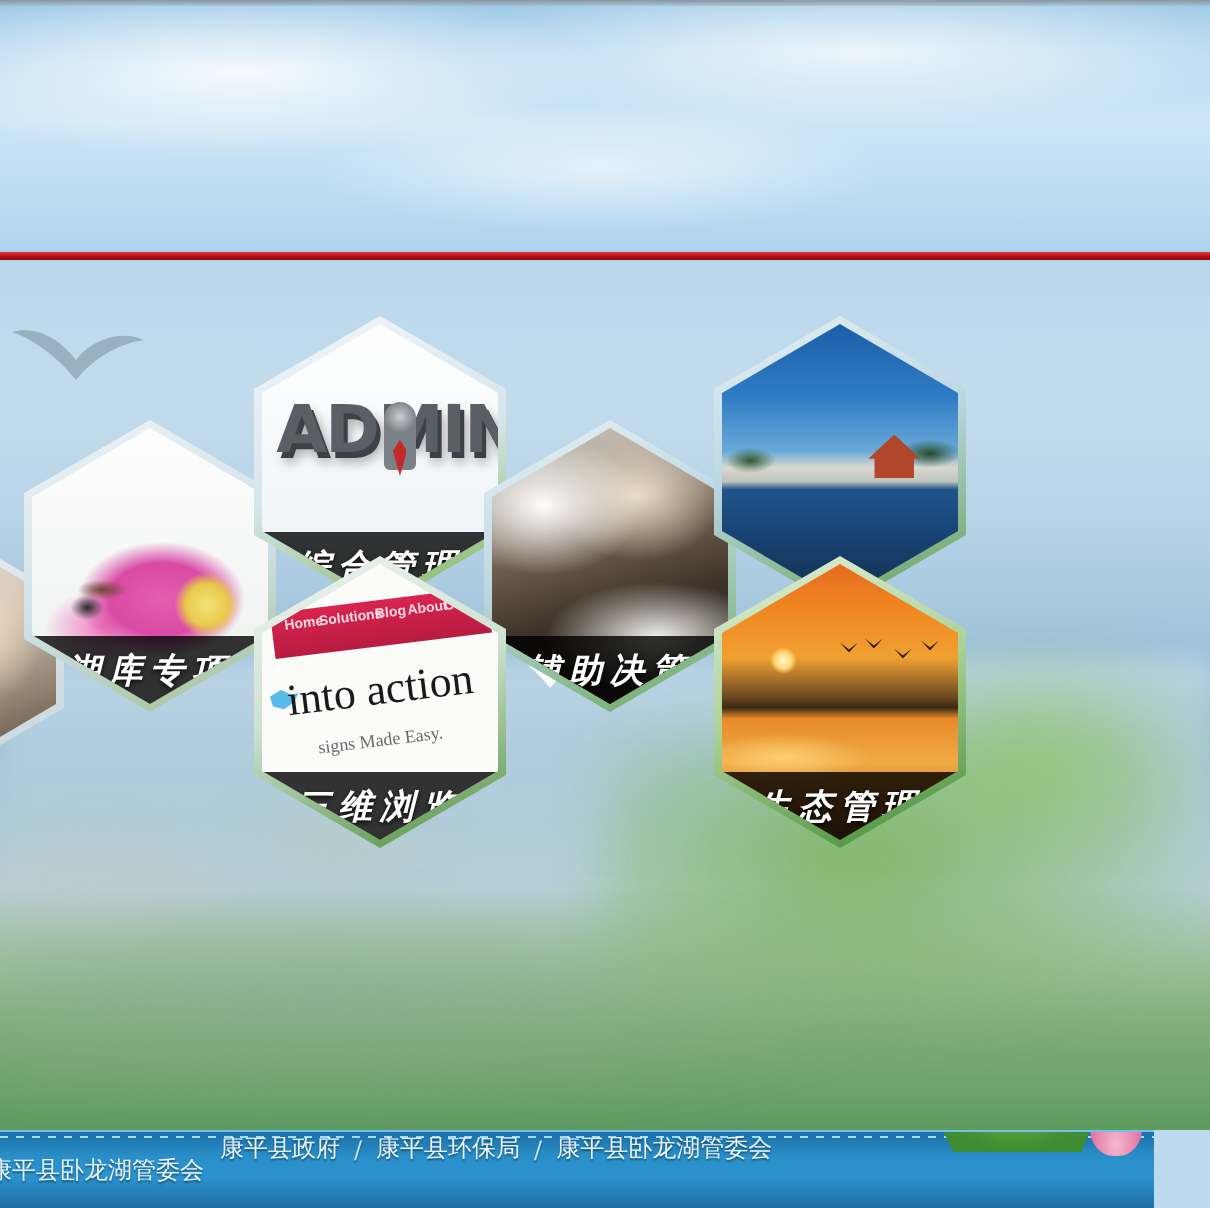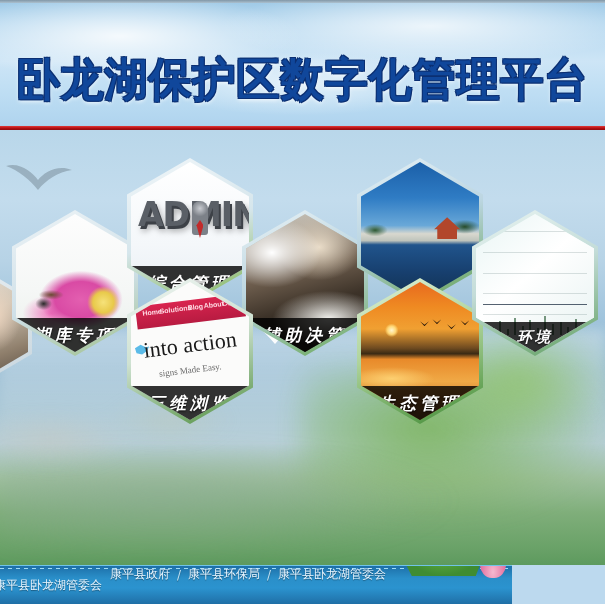--- a/index.html
+++ b/index.html
@@ -254,21 +254,21 @@
 
   .art-person {
     position:absolute; inset:0;
     background:
       radial-gradient(ellipse 40px 50px at 60% 40%, #f0d8c2, rgba(240,216,194,0) 72%),
       linear-gradient(160deg,#e6e1d8 0%, #cfc4b4 40%, #8f7f6c 75%, #5a4e42 100%);
   }
 
   
   .footer {
-    position:absolute; left:0; top:565px; width:512px; height:39px;
+    position:absolute; left:0; top:565px; width:577px; height:39px;
     background:linear-gradient(180deg,#1d6fa8 0%, #2a8fc9 32%, #2b93cf 58%, #1f6fa6 100%);
     border-top:1px solid #6fc3e8;
     overflow:hidden;
     padding-left:16px;
   }
   .footer .dash {
     position:absolute; left:0; top:2px; width:605px; height:1px;
     background:repeating-linear-gradient(90deg,#9fdcf5 0 4px, rgba(159,220,245,0) 4px 8px);
   }
   .footer-left {
@@ -299,23 +299,20 @@
 </style>
 </head>
 <body>
 
 <div id="stage">
 
   <div class="sky">
     <div class="sky-topline"></div>
   </div>
 
-  <div class="title-wrap">
-    <div class="site-title">卧龙湖保护区数字化管理平台</div>
-  </div>
 
   <div class="red-rule"></div>
 
   <div class="scene">
     <div class="water-sheen"></div>
     <div class="blur-green"></div>
     <div class="blur-green2"></div>
     <div class="shore"></div>
     <div class="reeds"></div>
 
@@ -407,50 +404,20 @@
             <i style="left:0;   top:2px;"></i>
             <i style="left:24%; top:0;"></i>
             <i style="left:52%; top:5px;"></i>
             <i style="left:78%; top:1px;"></i>
           </div>
         </div>
         <div class="hex-label">生态管理</div>
       </div>
     </div>
 
-    <div class="hex-frame" style="left:472px; top:80px; width:126px; height:146px; background:linear-gradient(160deg,#e9f4f2 0%,#c3dcd8 45%,#5f9f5e 100%);">
-      <div class="hex" style="left:4px; top:4px; width:118px; height:138px;">
-        <div class="art-chart">
-          <div class="chart-paper"></div>
-          <div class="chart-grid">
-            <i style="top:0%"></i>
-              <i style="top:20%"></i>
-              <i style="top:40%"></i>
-            <i style="top:60%"></i>
-              <i style="top:80%"></i>
-          </div>
-          <div class="chart-line"></div>
-          <div class="chart-bars">
-            <i style="left:4%;  height:40%"></i>
-              <i style="left:12%; height:65%"></i>
-            <i style="left:20%; height:30%"></i>
-              <i style="left:28%; height:80%"></i>
-            <i style="left:36%; height:45%"></i>
-              <i style="left:44%; height:70%"></i>
-            <i style="left:52%; height:35%"></i>
-              <i style="left:60%; height:90%"></i>
-            <i style="left:68%; height:50%"></i>
-              <i style="left:76%; height:62%"></i>
-            <i style="left:84%; height:38%"></i>
-              <i style="left:92%; height:74%"></i>
-          </div>
-        </div>
-        <div class="hex-label sm">环境</div>
-      </div>
-    </div>
 
   </div>
 
   <div class="footer">
     <div class="dash"></div>
     <div class="footer-left">康平县卧龙湖管委会</div>
     <div class="footer-links">
       <a href="#">康平县政府</a>
       <span class="sep">/</span>
       <a href="#">康平县环保局</a>

